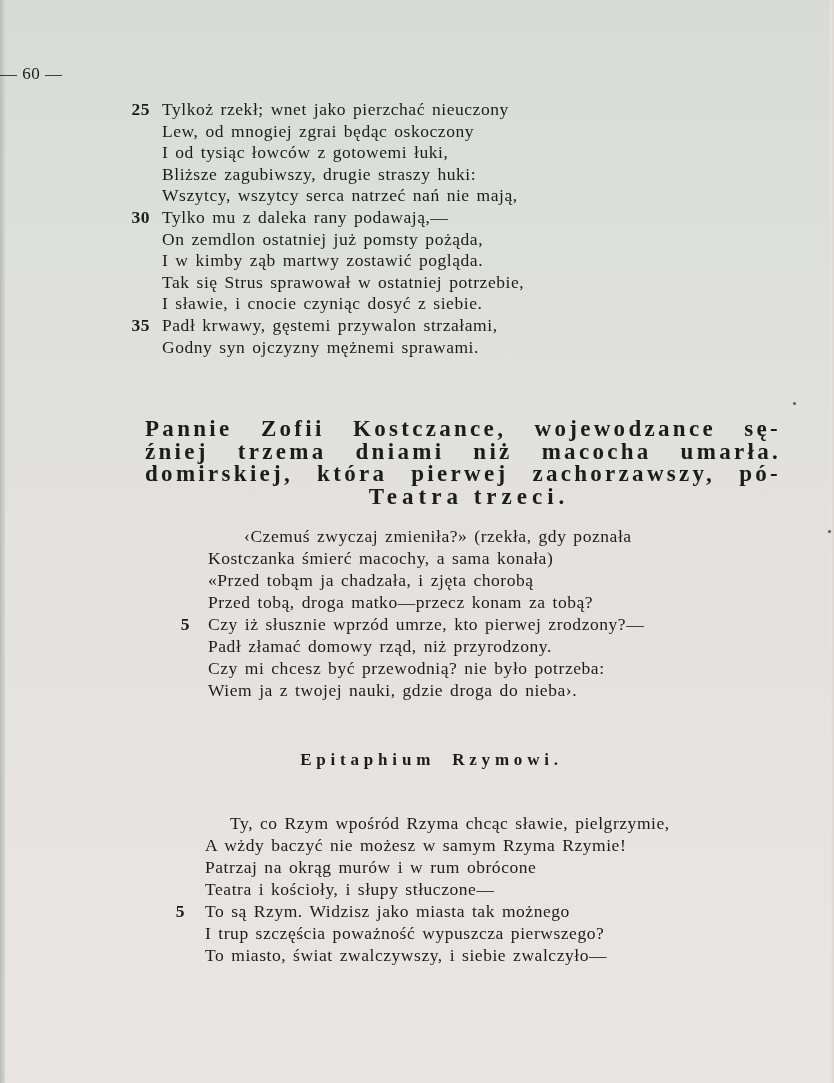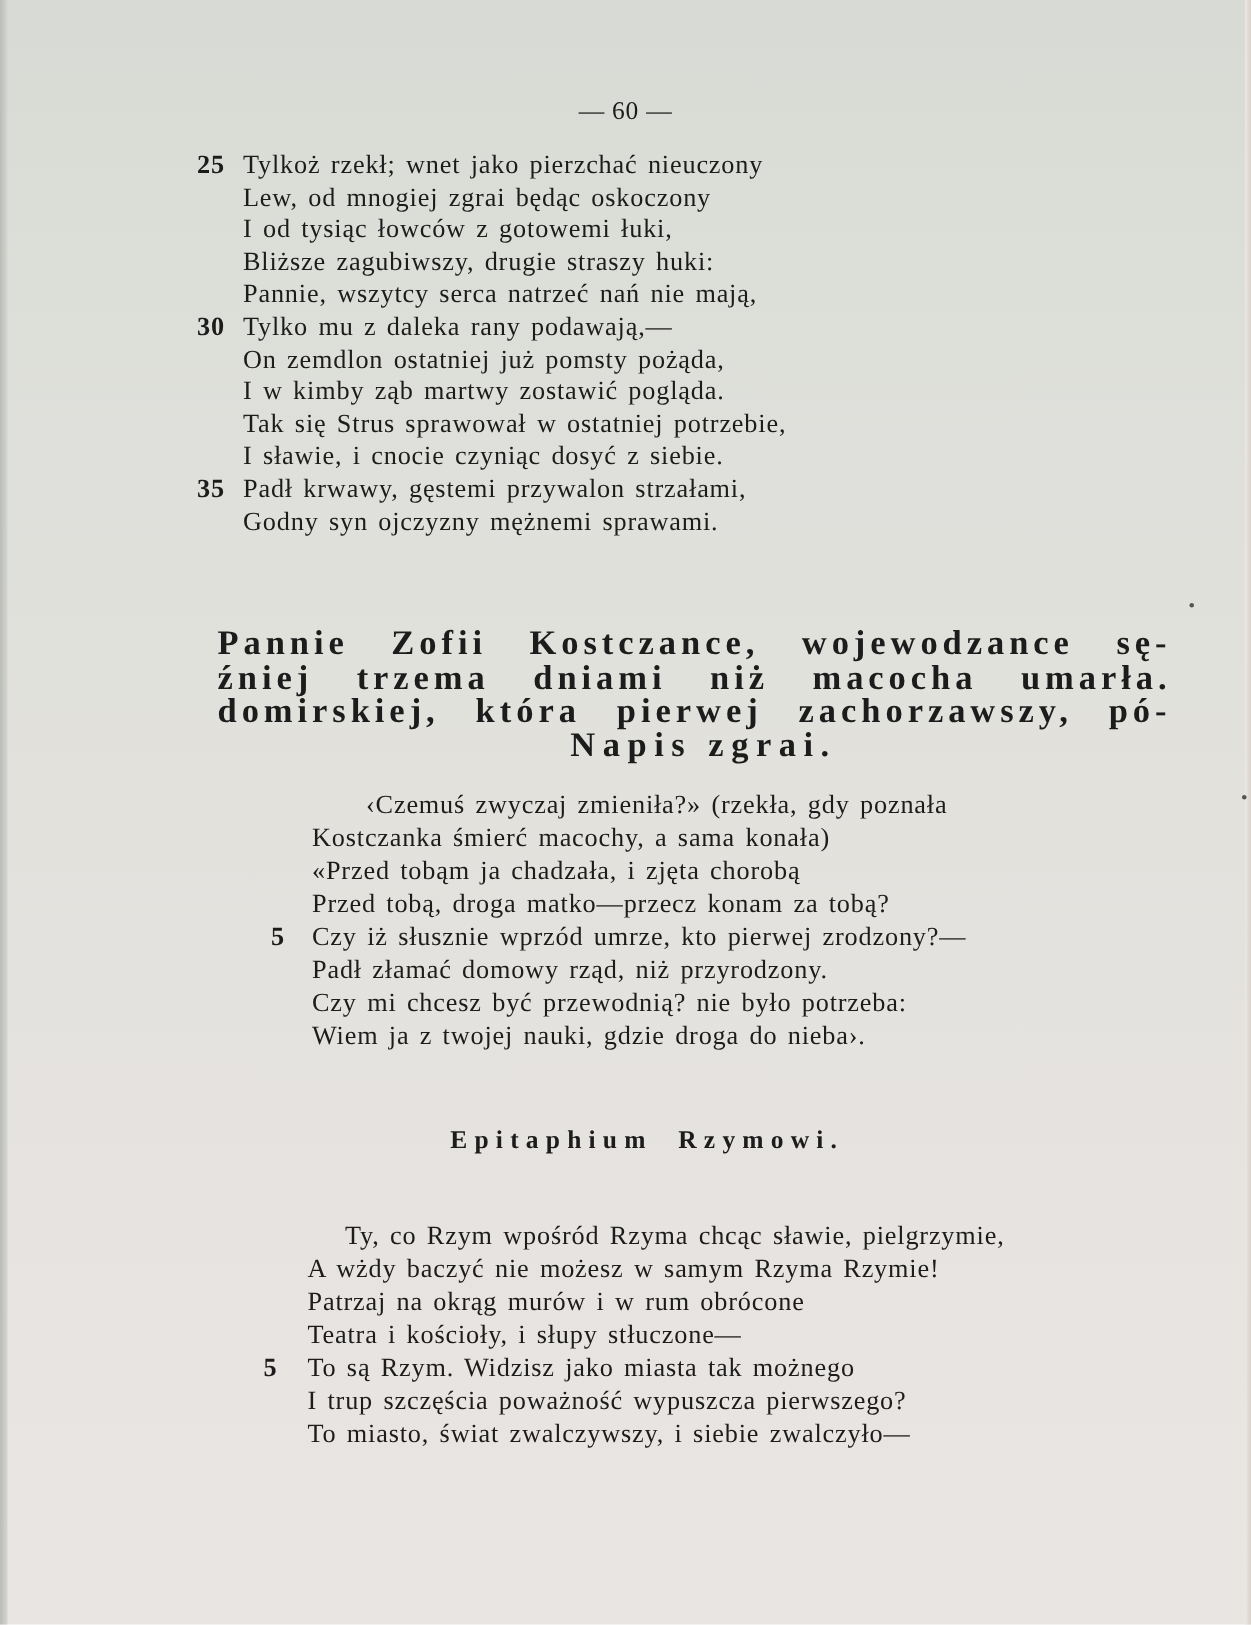--- a/index.html
+++ b/index.html
@@ -15,21 +15,21 @@
   .left-edge {
     position: absolute; left: 0; top: 0; width: 5px; height: 1083px;
     background: linear-gradient(90deg, #b9bcb8, #d4d6d1);
   }
   .right-edge {
     position: absolute; right: 0; top: 0; width: 4px; height: 1083px;
     background: linear-gradient(90deg, #ece8e4, #d6d0c9);
   }
   .page-number {
     position: absolute; left: 0; width: 834px; top: 64px;
-    text-align: center; font-size: 17px; letter-spacing: 0.5px;
+    text-align: left; font-size: 17px; letter-spacing: 0.5px;
   }
   .poem { position: absolute; }
   .verse {
     position: relative;
     height: 21.6px;
     line-height: 21.6px;
     font-size: 17.5px;
     white-space: nowrap;
     letter-spacing: 0.55px;
     word-spacing: 2px;
@@ -108,21 +108,21 @@
   <div class="verse">
       <span class="num"></span>
       <span class="txt">I od tysiąc łowców z gotowemi łuki,</span>
     </div>
   <div class="verse">
       <span class="num"></span>
       <span class="txt">Bliższe zagubiwszy, drugie straszy huki:</span>
     </div>
   <div class="verse">
       <span class="num"></span>
-      <span class="txt">Pannie, wszytcy serca natrzeć nań nie mają,</span>
+      <span class="txt">Wszytcy, wszytcy serca natrzeć nań nie mają,</span>
     </div>
   <div class="verse">
       <span class="num">30</span>
       <span class="txt">Tylko mu z daleka rany podawają,—</span>
     </div>
   <div class="verse">
       <span class="num"></span>
       <span class="txt">On zemdlon ostatniej już pomsty pożąda,</span>
     </div>
   <div class="verse">
@@ -144,21 +144,21 @@
   <div class="verse">
       <span class="num"></span>
       <span class="txt">Godny syn ojczyzny mężnemi sprawami.</span>
     </div>
 </div>
 
 <div class="heading">
   <span class="hl">Pannie Zofii Kostczance, wojewodzance sę-</span>
   <span class="hl">źniej trzema dniami niż macocha umarła.</span>
   <span class="hl">domirskiej, która pierwej zachorzawszy, pó-</span>
-  <span class="sub">Napis zgrai.</span>
+  <span class="sub">Teatra trzeci.</span>
 </div>
 
 <div class="poem" id="poem2">
   <div class="verse indent">
       <span class="num"></span>
       <span class="txt">‹Czemuś zwyczaj zmieniła?» (rzekła, gdy poznała</span>
     </div>
   <div class="verse">
       <span class="num"></span>
       <span class="txt">Kostczanka śmierć macochy, a sama konała)</span>

